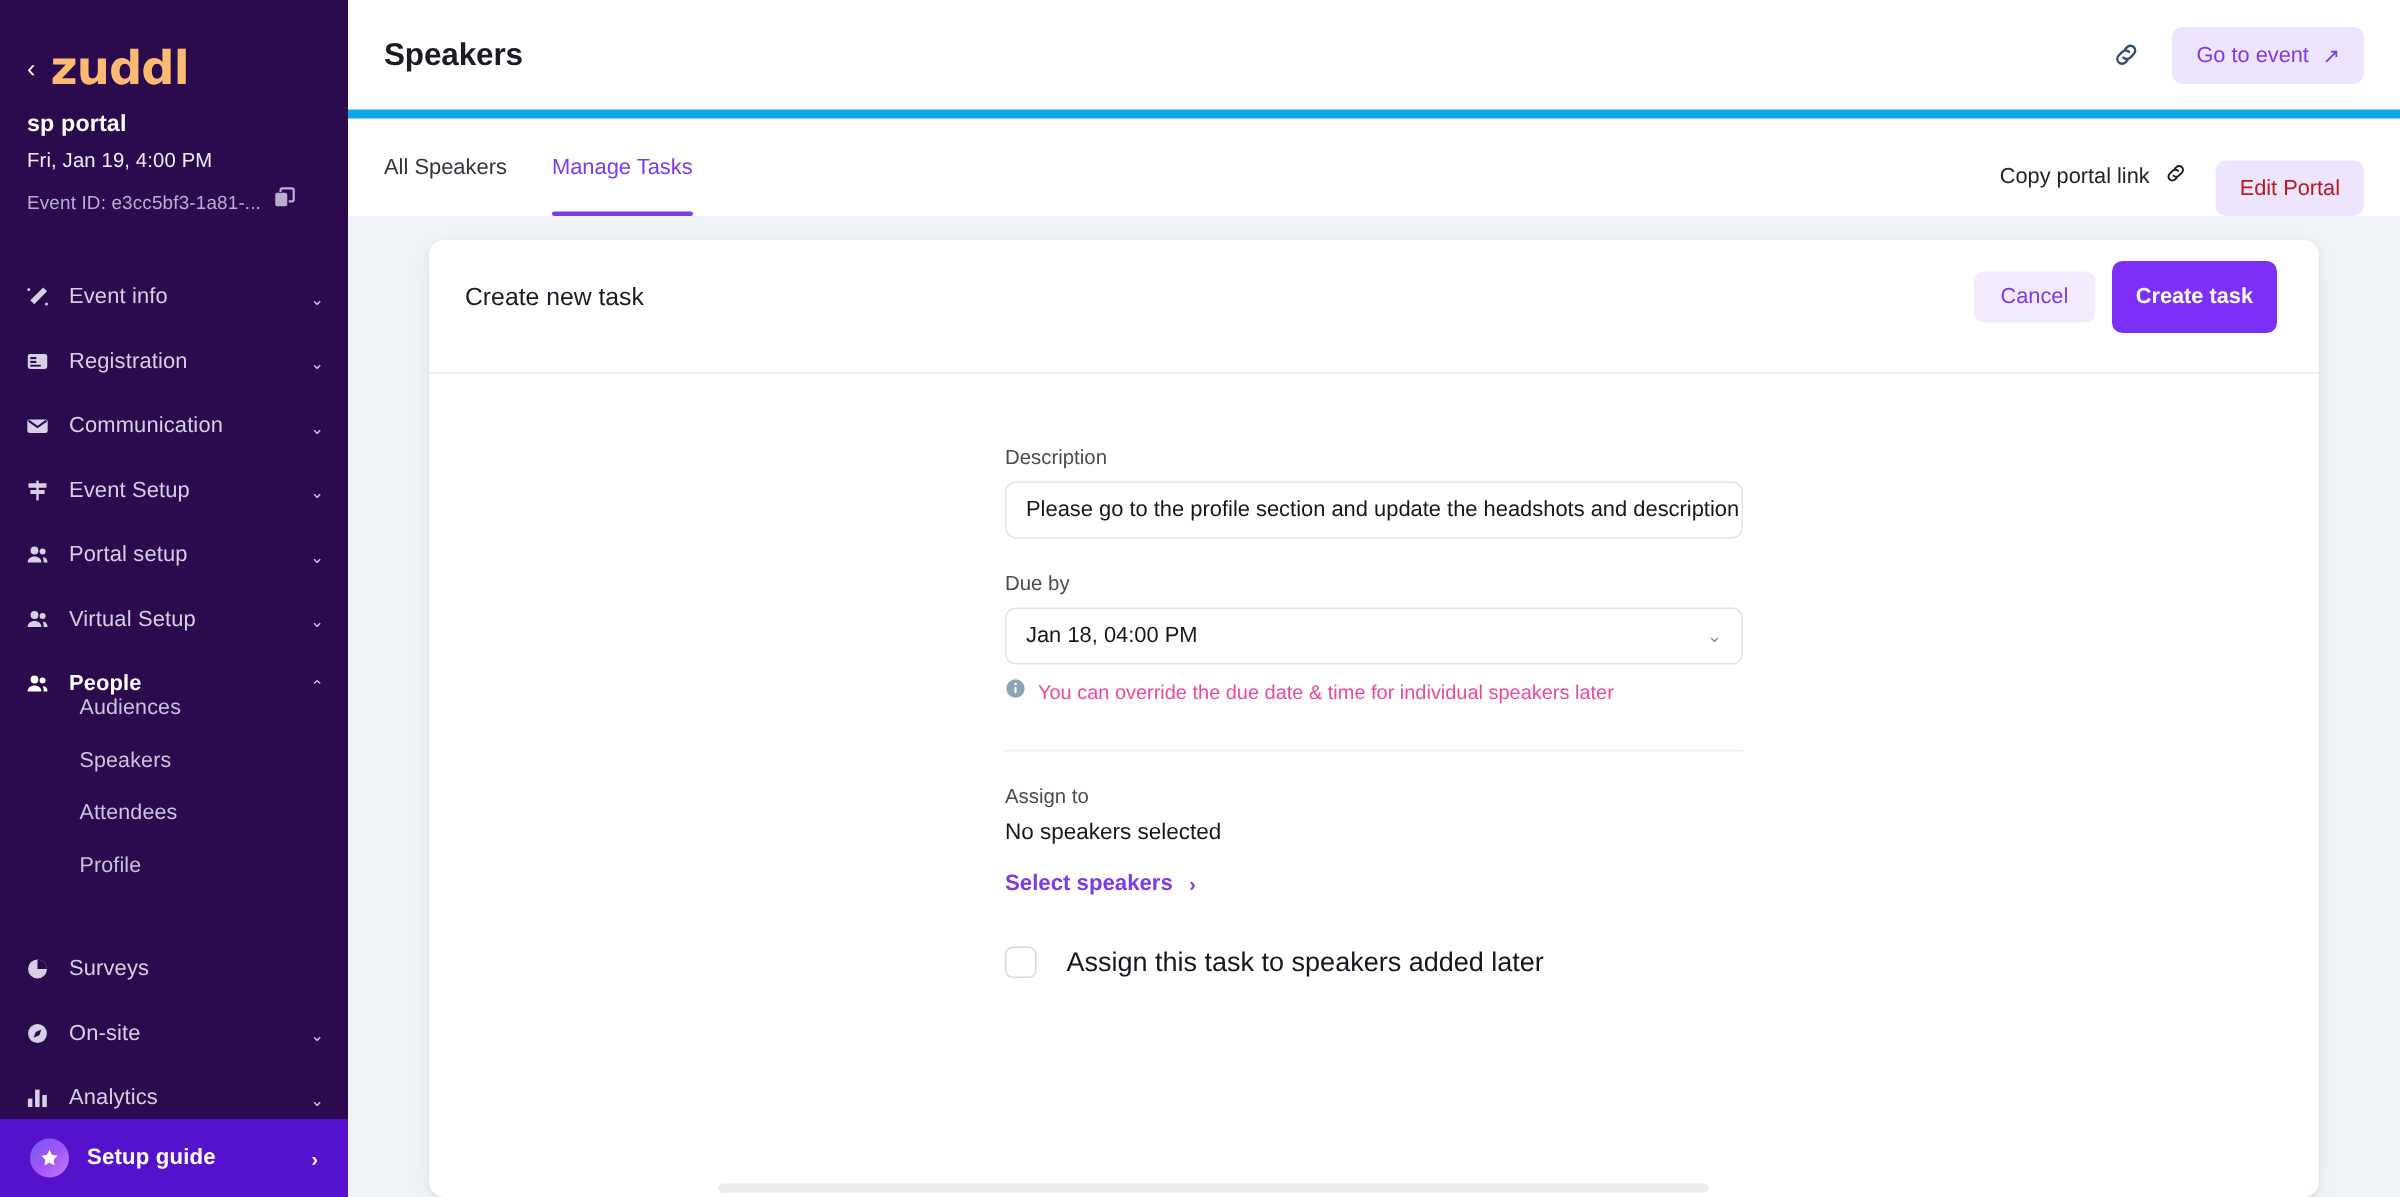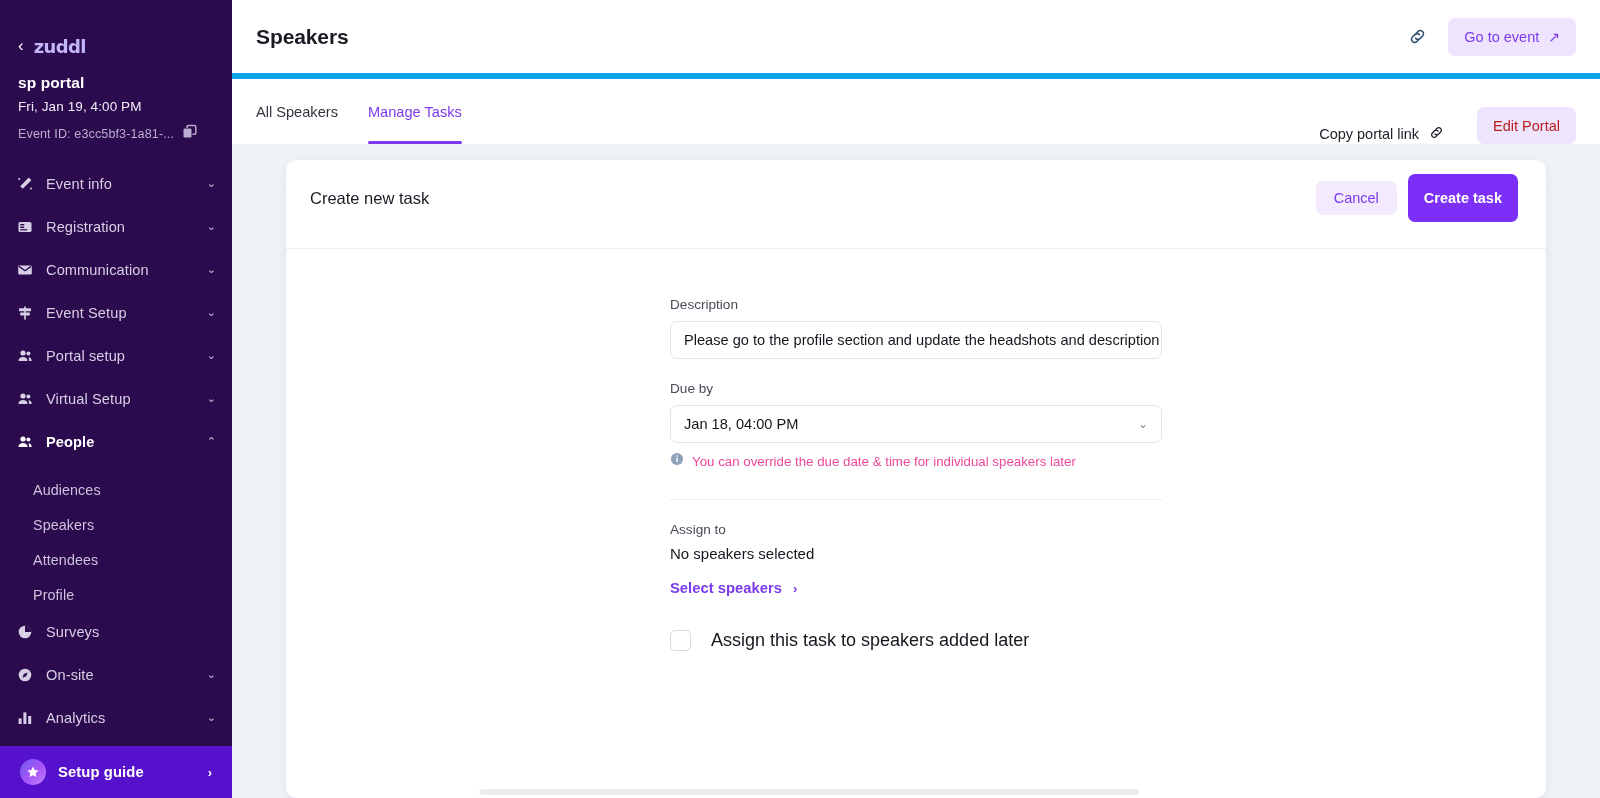--- a/index.html
+++ b/index.html
@@ -22,21 +22,21 @@
   }
   .brand {
     display: flex; align-items: center; gap: 8px;
     padding: 26px 0 0 18px; height: 66px;
   }
   .brand-chevron {
     color: #ffffff; font-size: 17px; line-height: 1;
     font-weight: 400; margin-right: 2px; margin-top: -2px;
   }
   .brand-logo {
-    color: #c4b5fd; font-size: 18px; font-weight: 700;
+    color: #fdba74; font-size: 31px; font-weight: 700;
     letter-spacing: -0.6px; font-family: "DejaVu Sans", sans-serif;
   }
   .event-block { padding: 8px 16px 0 18px; }
   .event-name {
     color: #ffffff; font-size: 15.5px; font-weight: 700;
     letter-spacing: 0.1px; margin-bottom: 7px;
   }
   .event-date {
     color: #f0ecf7; font-size: 13.5px; font-weight: 400;
     margin-bottom: 10px; letter-spacing: 0.1px;
@@ -44,41 +44,41 @@
   .event-id-row {
     display: flex; align-items: center; gap: 8px;
   }
   .event-id {
     color: #b9aed0; font-size: 12.6px; letter-spacing: 0.1px;
   }
   .copy-ico { flex: 0 0 auto; display: block; }
 
   .nav { margin-top: 18px; flex: 1 1 auto; overflow: hidden; }
   .nav-item {
-    display: flex; align-items: center; gap: 13px;
+    display: flex; align-items: flex-end; gap: 13px;
     height: 43px; padding: 0 16px 0 16px;
     cursor: pointer; position: relative;
   }
   .nav-item .nav-ico {
     width: 17px; height: 17px; flex: 0 0 17px;
     display: flex; align-items: center; justify-content: center;
   }
   .nav-item .nav-label {
     color: #d7cfe6; font-size: 14.6px; flex: 1 1 auto;
     letter-spacing: 0.1px;
   }
   .nav-item.active .nav-label { color: #ffffff; font-weight: 700; }
   .nav-item.active .nav-ico svg { fill: #ffffff; }
   .chev {
     color: #cdc3de; font-size: 11px; line-height: 1;
     flex: 0 0 auto; display: block;
   }
   .subitem {
-    height: 35px; display: flex; align-items: flex-end;
-    padding-left: 33px; cursor: pointer;
+    height: 35px; display: flex; align-items: flex-start;
+    padding-left: 53px; cursor: pointer;
   }
   .subitem span {
     color: #cdc3de; font-size: 14.3px; letter-spacing: 0.1px;
   }
 
   .setup-guide {
     height: 52px; background: #5511cc;
     display: flex; align-items: center; gap: 12px;
     padding: 0 20px; cursor: pointer;
     flex: 0 0 52px;
@@ -136,21 +136,21 @@
     padding: 0 8px 0 0; height: 100%;
     display: flex; align-items: center; justify-content: center;
     font-size: 14.6px; color: #33333f; cursor: pointer;
     position: relative; margin-right: 22px;
   }
   .tab.active { color: #7c3aed; }
   .tab.active::after {
     content: ""; position: absolute; left: 0; right: 8px; bottom: 0;
     height: 3px; background: #7c3aed; border-radius: 2px;
   }
-  .tabbar-right { display: flex; align-items: flex-end; gap: 32px; }
+  .tabbar-right { display: flex; align-items: flex-start; gap: 18px; }
   .copy-portal {
     display: flex; align-items: center; gap: 9px;
     font-size: 14.5px; color: #23232e; cursor: pointer;
   }
   .edit-portal-btn {
     background: #efe4fd; color: #b91c1c;
     font-size: 14.5px; border: none; border-radius: 7px;
     padding: 0 16px; height: 37px; cursor: pointer;
     font-family: "Liberation Sans", sans-serif;
   }

